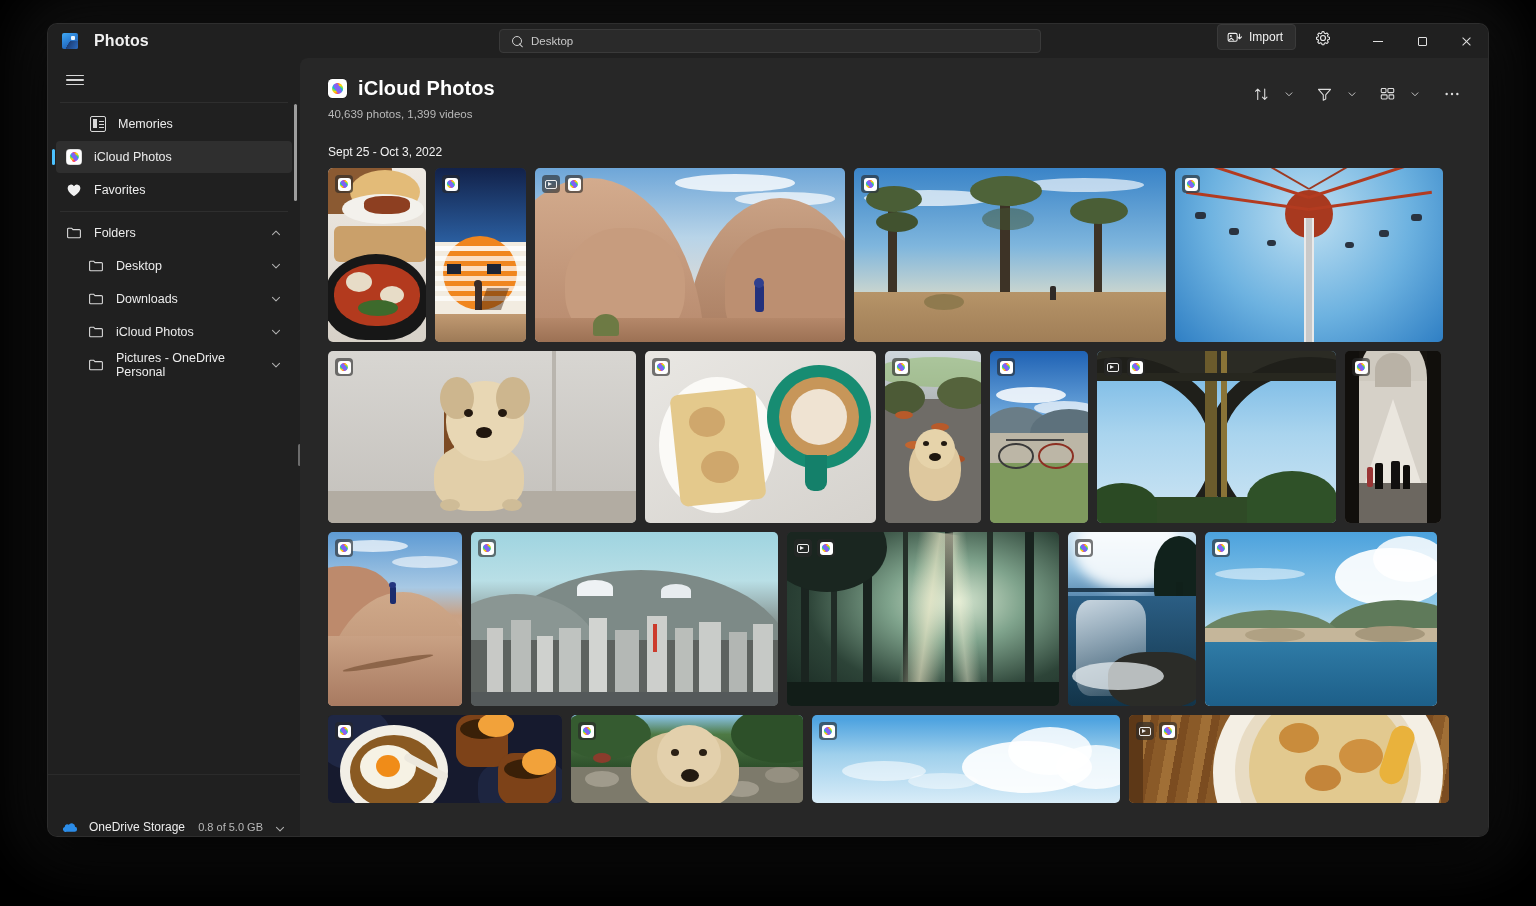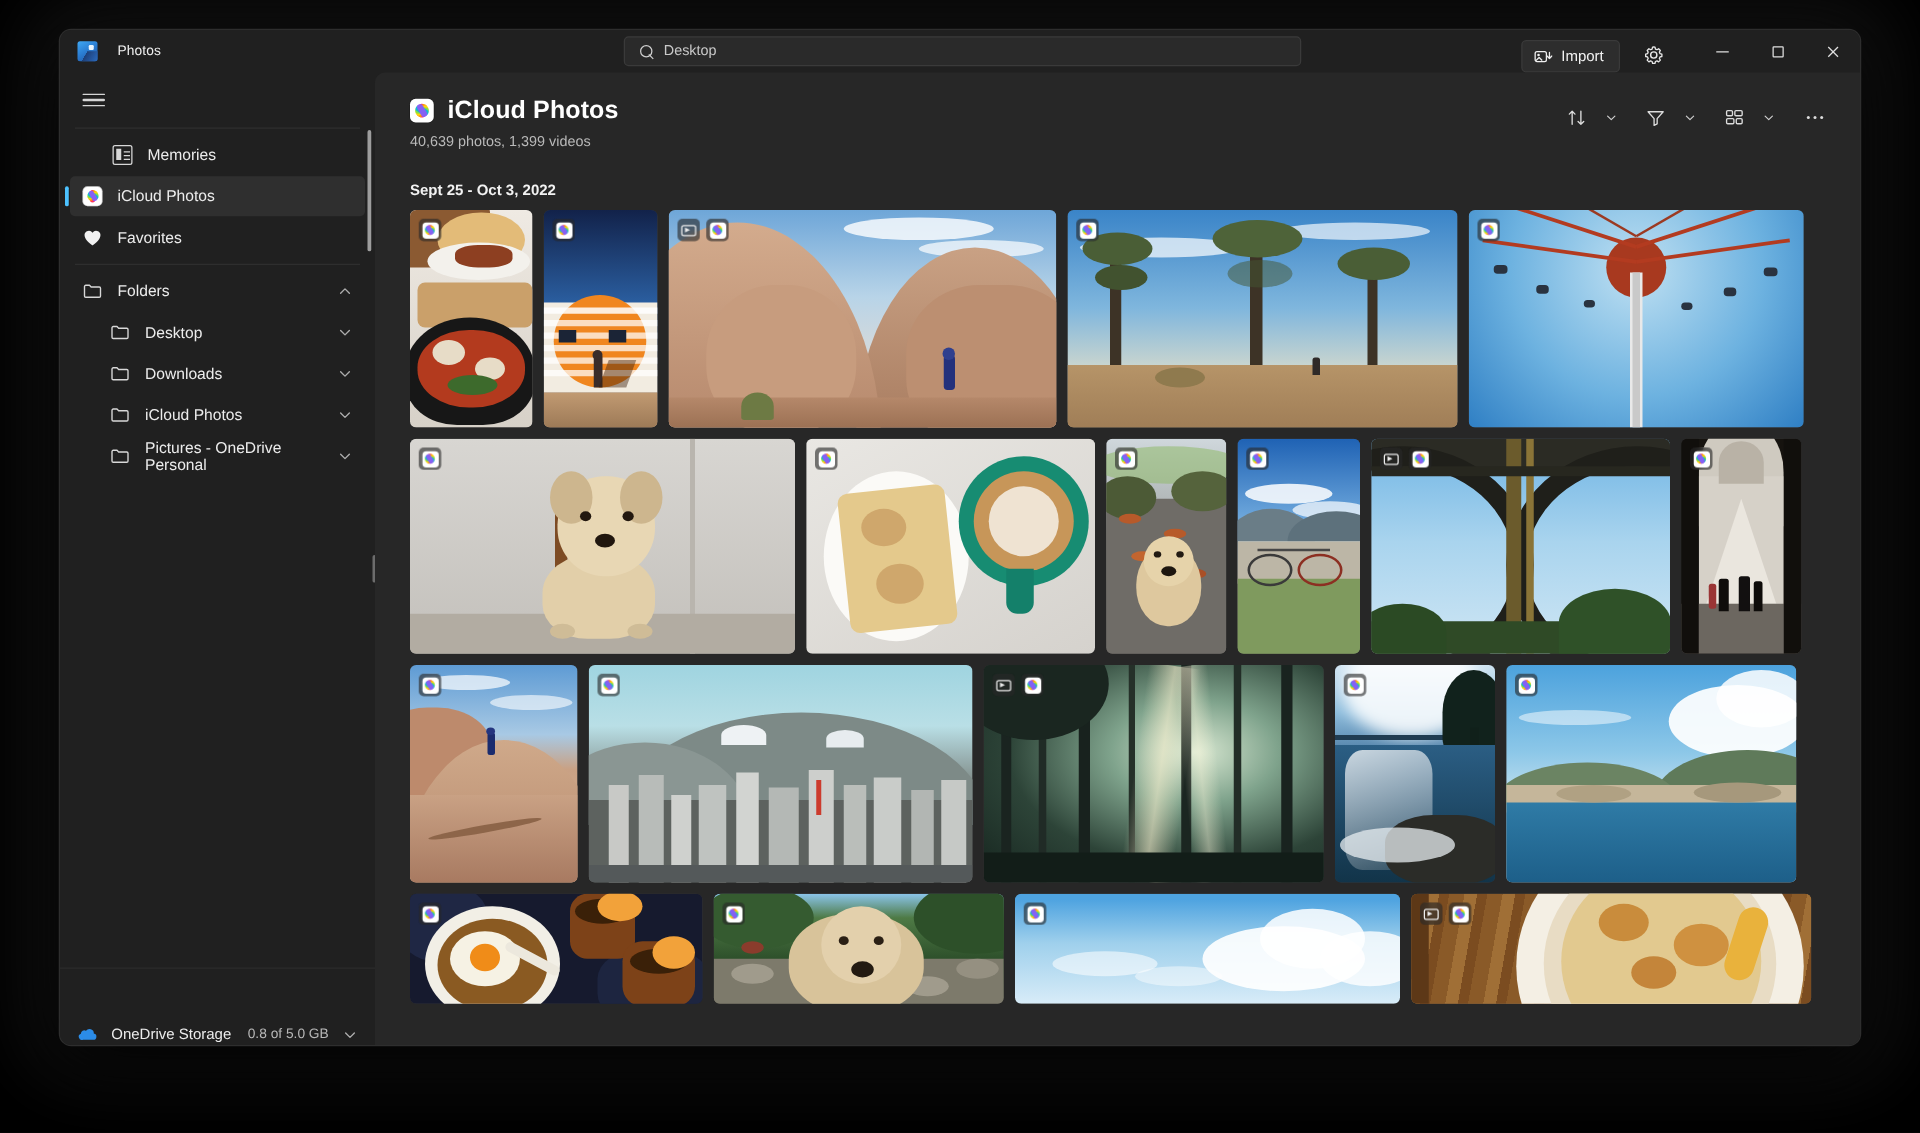--- a/index.html
+++ b/index.html
@@ -37,42 +37,42 @@
   .app-icon::after {
     content: ""; position: absolute; right: 3px; top: 2.5px;
     width: 4px; height: 4px; background: #eaf6ff; border-radius: 1px;
   }
   .app-icon::before {
     content: ""; position: absolute; left: 0; bottom: 0; width: 16px; height: 8px;
     background: linear-gradient(120deg, transparent 38%, #1d3f78 39%, #2b6bbf 100%);
     border-radius: 0 0 2px 2px;
   }
   #app-title {
-    margin-left: 16px; color: #f0f0f0; font-size: 11px; letter-spacing: .1px;
+    margin-left: 16px; color: #f0f0f0; font-size: 16px; letter-spacing: .1px; font-weight: bold;
   }
 
   #searchbox {
     position: absolute; left: 451px; top: 5px; width: 542px; height: 24px;
     background: #2a2a2a; border: 1px solid #3a3a3a; border-radius: 4px;
     display: flex; align-items: center; gap: 8px; padding-left: 12px;
   }
   #searchbox .ph { color: #c9c9c9; font-size: 11.5px; }
   .mag { width: 11px; height: 11px; position: relative; flex: none; }
   .mag::before {
     content:""; position:absolute; left:0; top:0; width:8px; height:8px;
     border:1.2px solid #cfcfcf; border-radius:50%;
   }
   .mag::after {
     content:""; position:absolute; left:7px; top:7px; width:4.5px; height:1.2px;
     background:#cfcfcf; transform:rotate(45deg); transform-origin:left center;
   }
 
   #win-right {
     position: absolute; right: 0; top: 0; height: 34px;
-    display: flex; align-items: flex-end; padding-left: 24px;
+    display: flex; align-items: flex-start; padding-left: 24px;
   }
   #import-btn {
     height: 26px; padding: 0 12px 0 9px; background: #2d2d2d;
     border: 1px solid #3a3a3a; border-radius: 4px;
     display: flex; align-items: center; gap: 7px;
     color: #f2f2f2; font-size: 12px; cursor: default;
   }
   #settings-btn {
     width: 30px; height: 28px; margin-left: 12px;
     display:flex; align-items:center; justify-content:center; cursor: default;
@@ -206,21 +206,21 @@
   #page-title { color: #fff; font-size: 20px; font-weight: 600; letter-spacing: .1px; }
   #page-subtitle { position: absolute; left: 28px; top: 50px; color: #b9b9b9; font-size: 11.5px; }
 
   #view-tools {
     position: absolute; right: 22px; top: 22px; display: flex; align-items: center; gap: 2px;
   }
   .tool { height: 28px; padding: 0 6px; display:flex; align-items:center; justify-content:center;
           border-radius:4px; cursor: default; }
   .tool-chev { width: 22px; }
 
-  #group-label { position: absolute; left: 28px; top: 87px; color: #f2f2f2; font-size: 12px; font-weight: 700; }
+  #group-label { position: absolute; left: 28px; top: 87px; color: #f2f2f2; font-size: 12px; font-weight: 400; }
 
   
   #grid { position: absolute; left: 28px; top: 110px; right: 0; bottom: 0; }
   .row { display: flex; gap: 9px; margin-bottom: 9px; }
   .photo {
     position: relative; border-radius: 5px; overflow: hidden; flex: none;
     cursor: default; background:#3a3a3a;
   }
   .badges { position: absolute; left: 7px; top: 7px; display: flex; gap: 5px; z-index: 3; }
   .badge {

